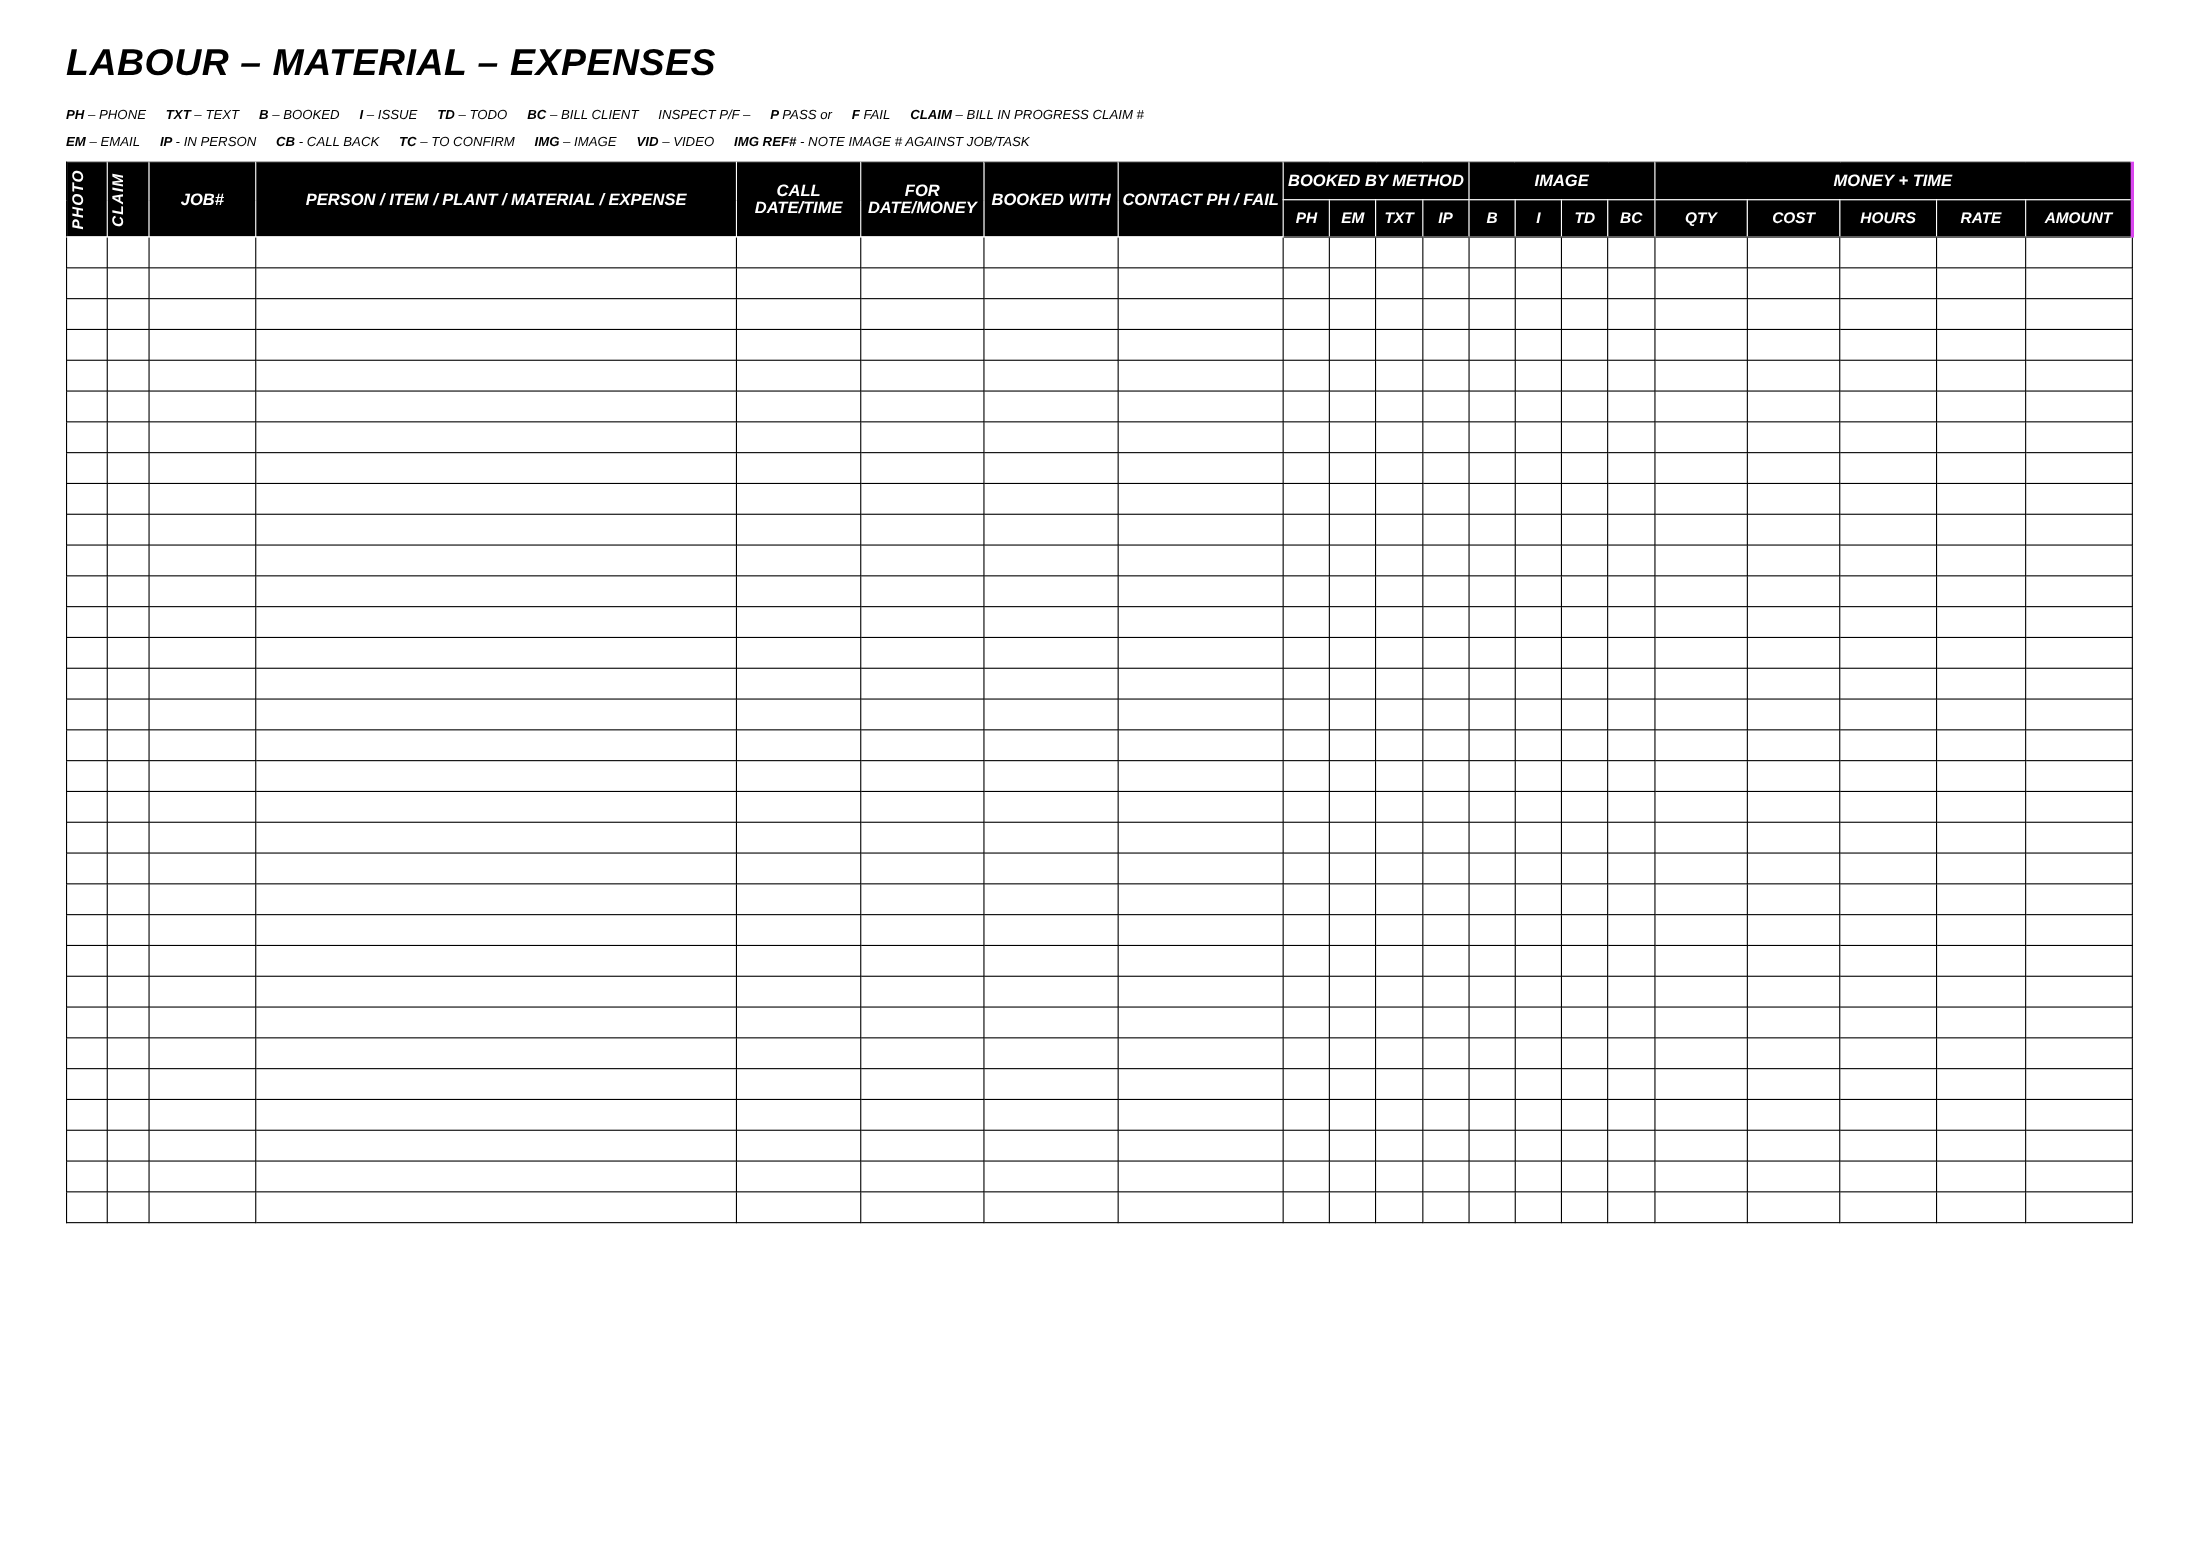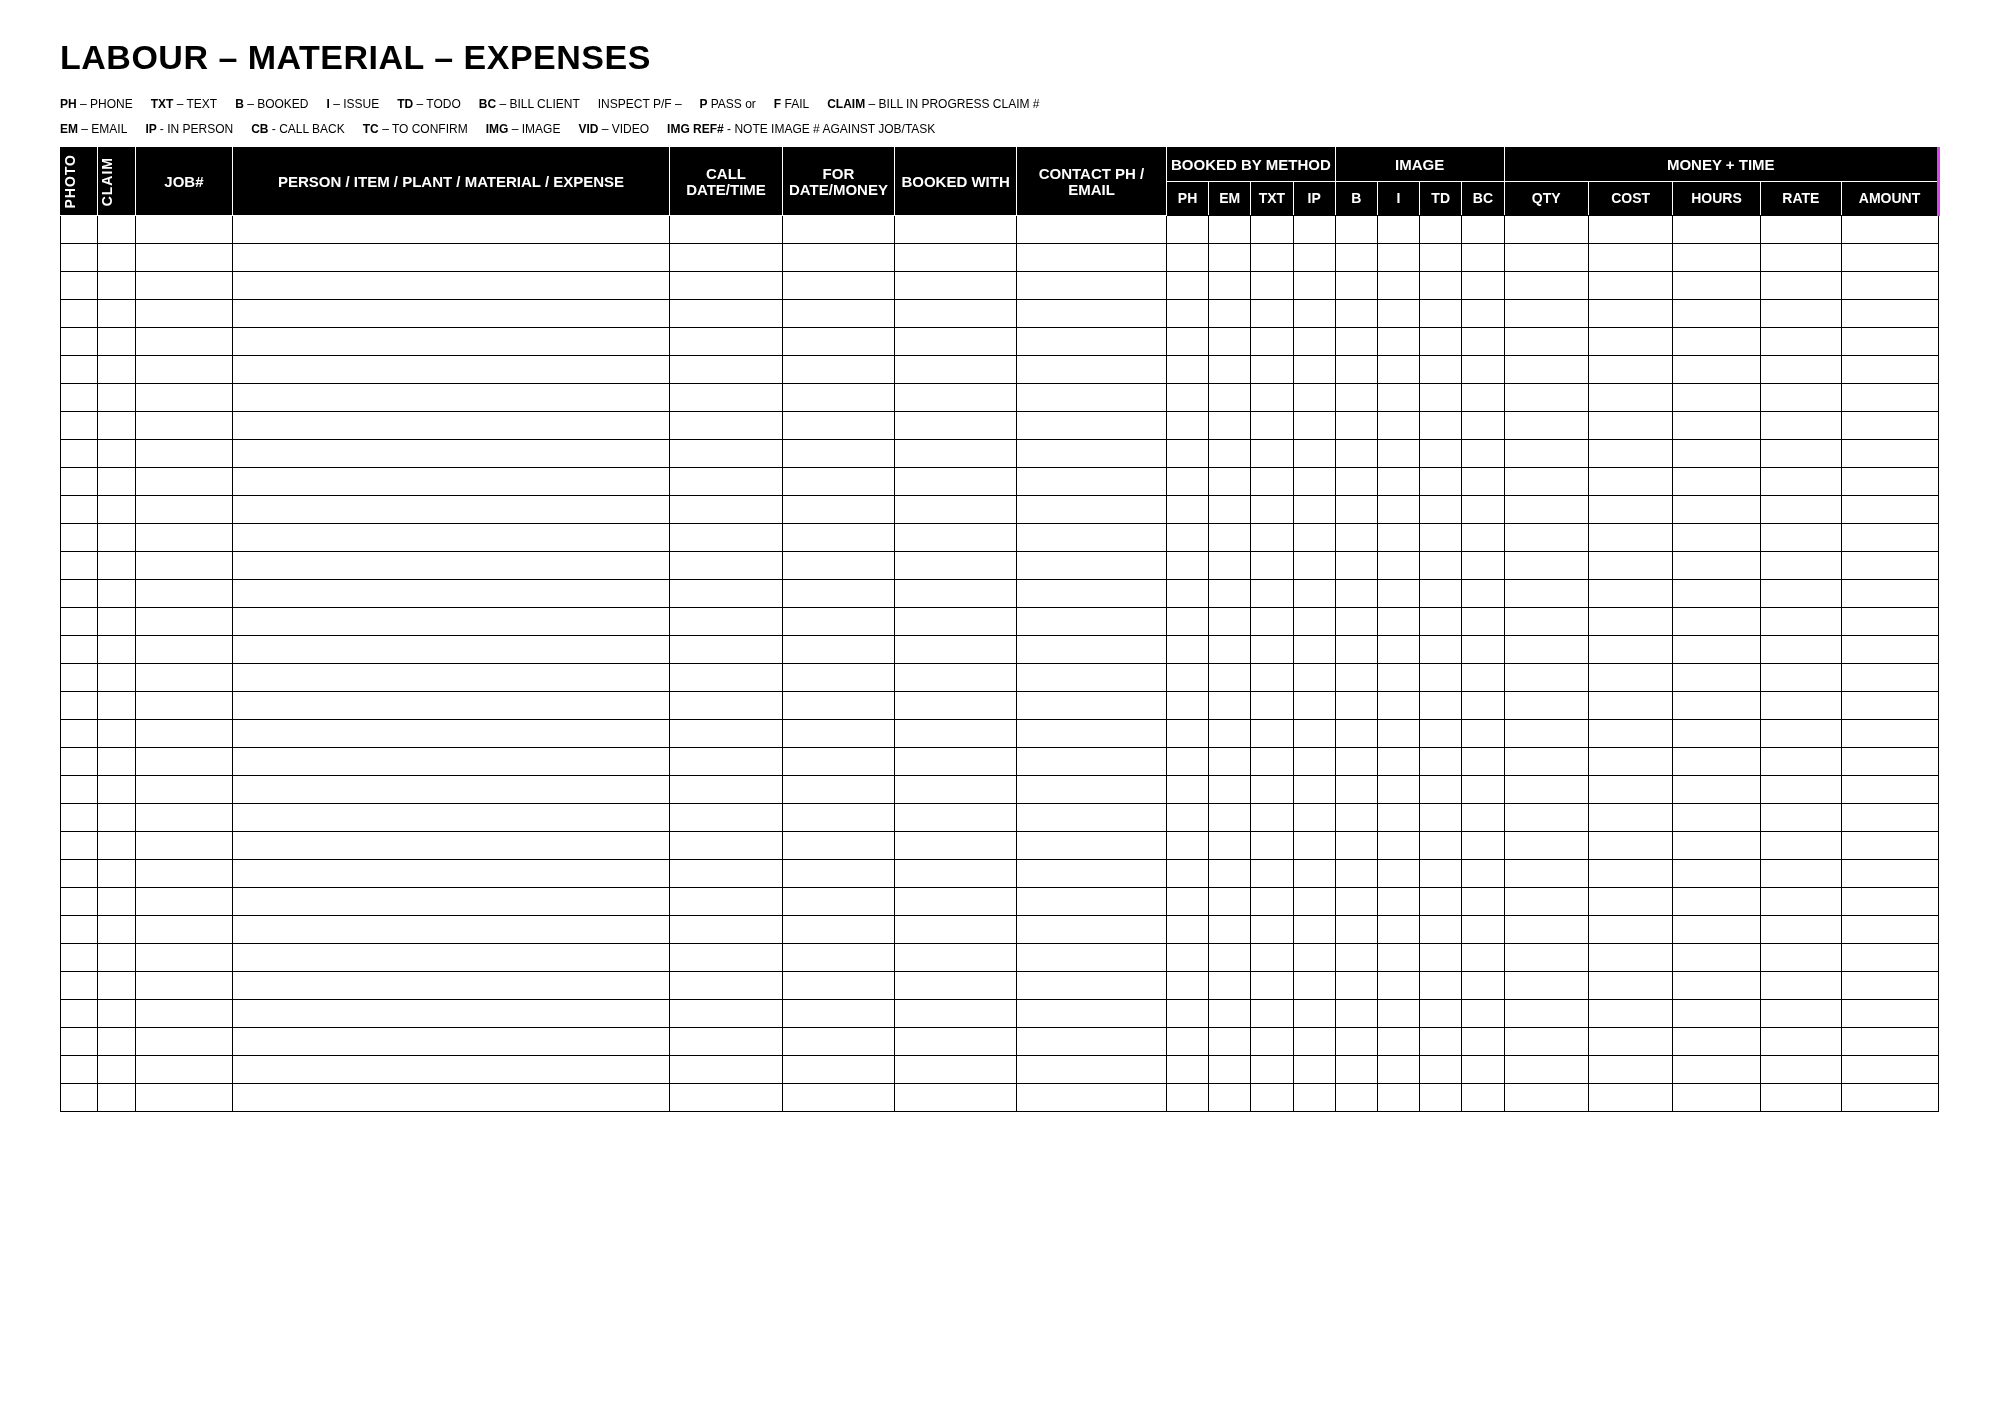--- a/index.html
+++ b/index.html
@@ -7,20 +7,21 @@
     padding:0;
     background:#fff;
     font-family:Arial,Helvetica,sans-serif;
     color:#000;
   }
   .page{
     box-sizing:border-box;
     width:2000px;
     min-height:1414px;
     padding:38px 60px 40px 60px;
+    font-style:italic;
   }
   .title{
     font-size:34px;
     font-weight:bold;
     margin:0 0 18px 0;
     letter-spacing:0.5px;
   }
   .legend{
     font-size:12px;
     line-height:1.6;
@@ -133,21 +134,21 @@
             <div class="vert">PHOTO</div>
           </th>
         <th rowspan="2">
             <div class="vert">CLAIM</div>
           </th>
         <th rowspan="2">JOB#</th>
         <th rowspan="2">PERSON / ITEM / PLANT / MATERIAL / EXPENSE</th>
         <th rowspan="2">CALL DATE/TIME</th>
         <th rowspan="2">FOR DATE/MONEY</th>
         <th rowspan="2">BOOKED WITH</th>
-        <th rowspan="2">CONTACT PH / EMAIL</th>
+        <th rowspan="2">CONTACT PH / FAIL</th>
         <th colspan="4">BOOKED BY METHOD</th>
         <th colspan="4">IMAGE</th>
         <th colspan="5">MONEY + TIME</th>
       </tr>
       <tr>
         <th class="sub">PH</th>
         <th class="sub">EM</th>
         <th class="sub">TXT</th>
         <th class="sub">IP</th>
         <th class="sub">B</th>

